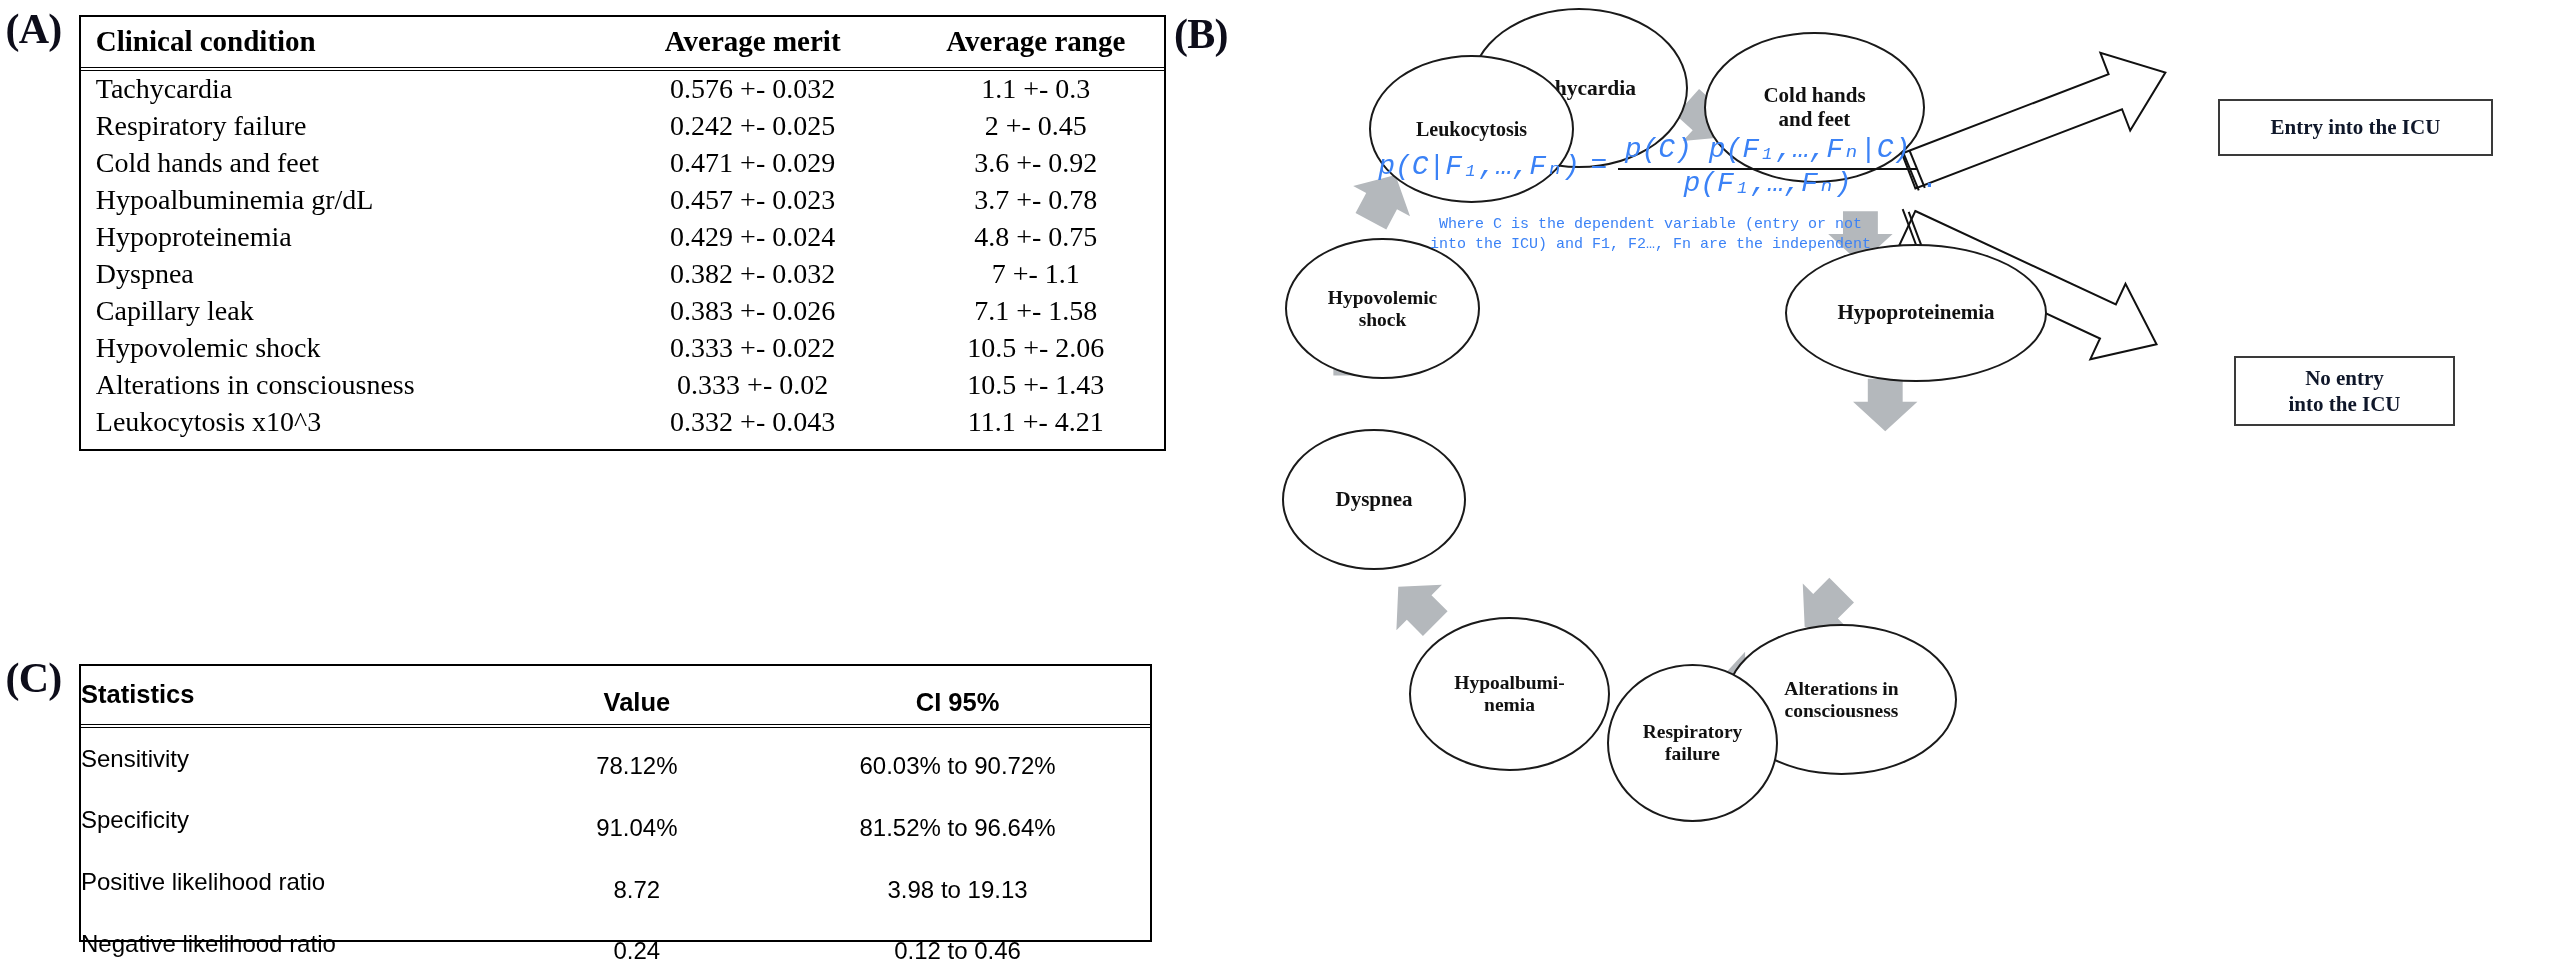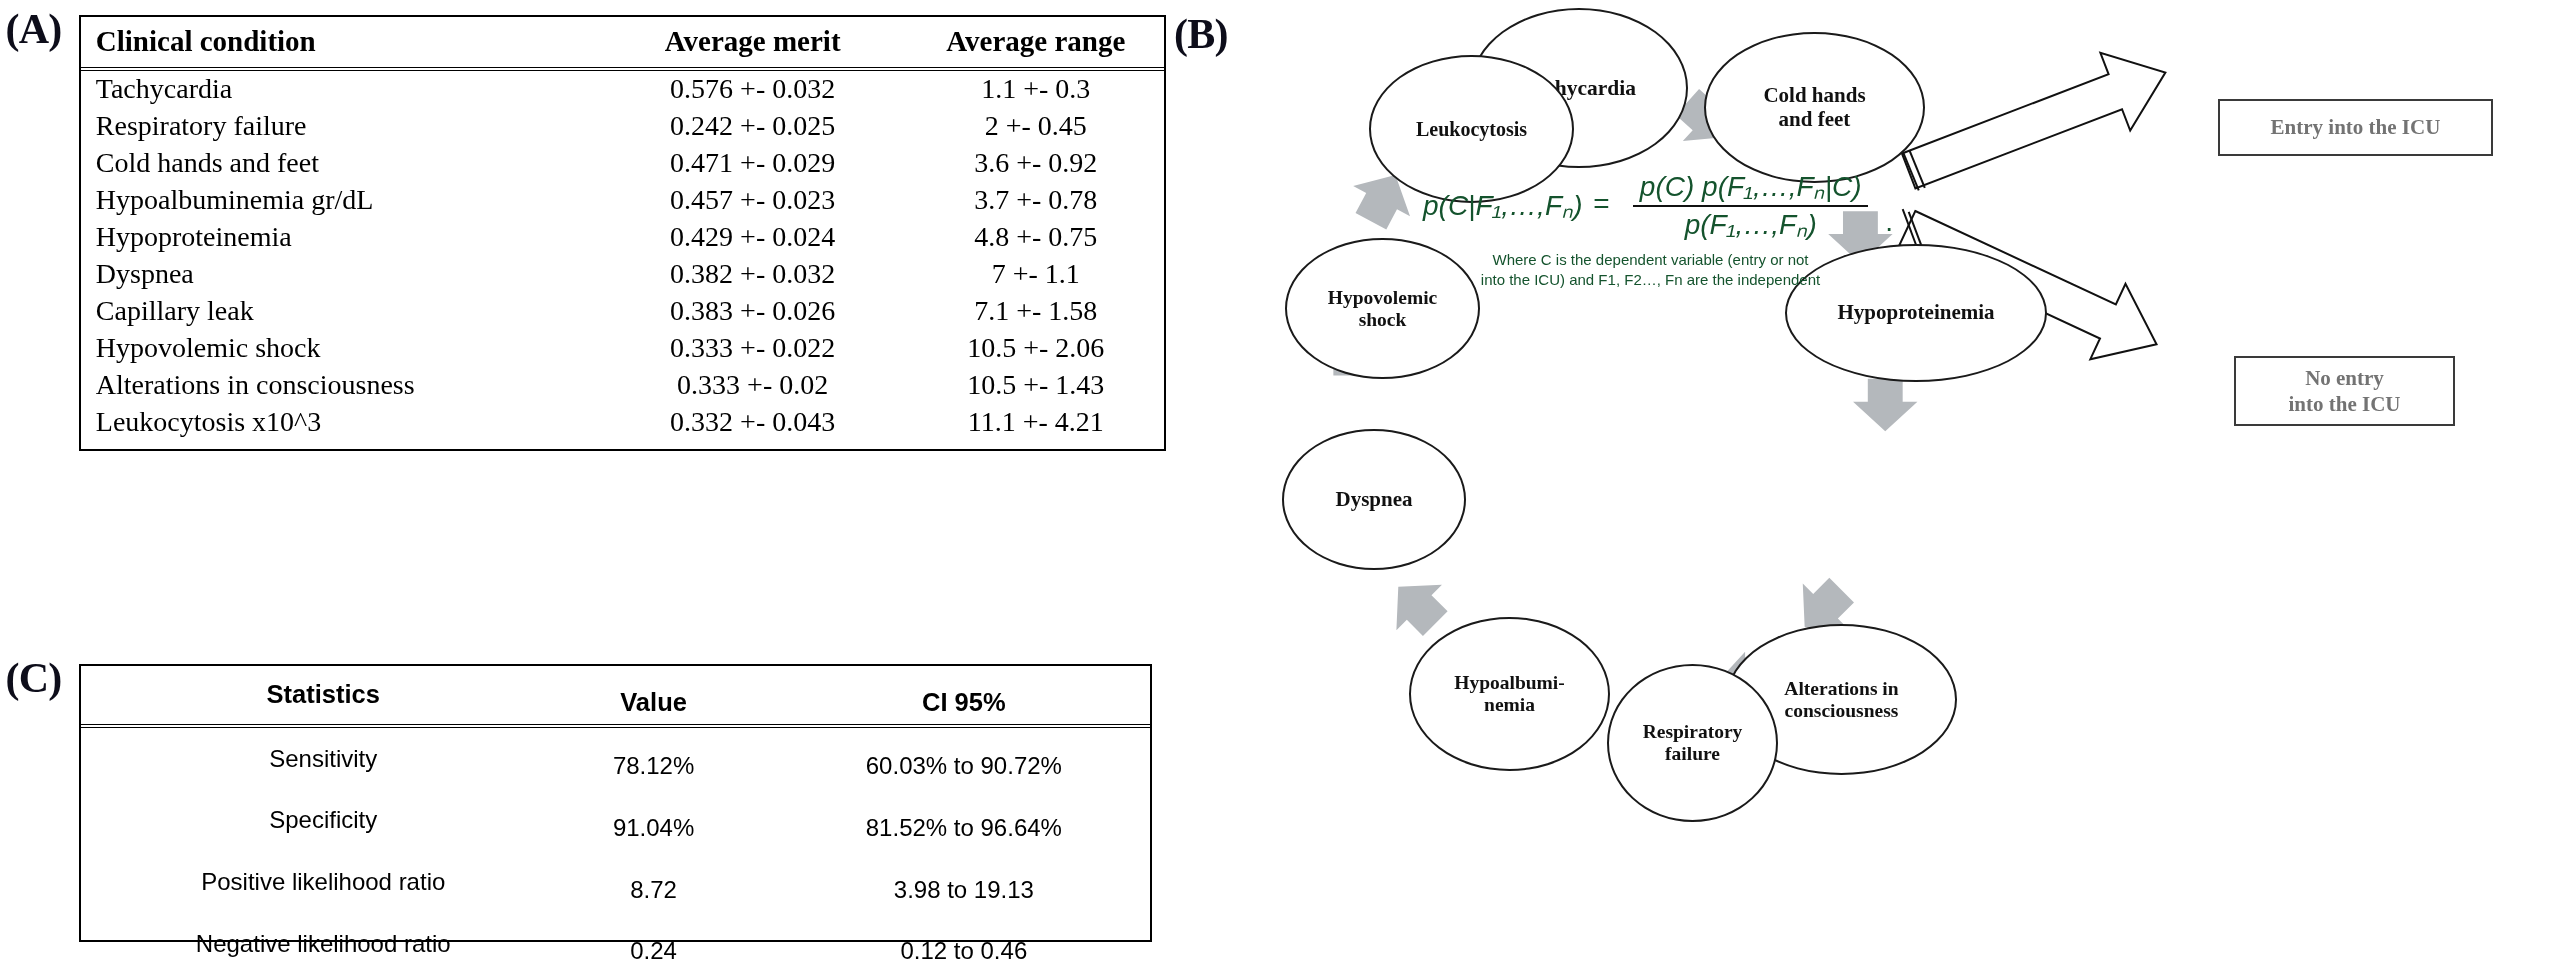--- a/index.html
+++ b/index.html
@@ -19,40 +19,40 @@
   #table-a tbody td{font-size:28px;height:37px;vertical-align:middle;font-family:"Liberation Serif",serif;}
   #table-a .c-cond{text-align:left;padding-left:14.8px;width:47%;}
   #table-a .c-merit{text-align:center;width:29%;}
   #table-a .c-range{text-align:center;width:24%;}
 
   
   #table-c{left:79px;top:664px;width:1073px;height:278px;}
   #table-c thead th{font-size:25.5px;font-weight:bold;text-align:center;height:43px;vertical-align:middle;
     border-bottom:4px double #000;font-family:"Liberation Sans",sans-serif;}
   #table-c tbody td{font-size:24px;height:47px;vertical-align:middle;font-family:"Liberation Sans",sans-serif;}
-  #table-c .c-stat{text-align:center;width:40%;padding-left:36px;}
+  #table-c .c-stat{text-align:left;width:40%;}
   #table-c .c-val{text-align:center;width:24%;padding-top:14.8px;}
   #table-c .c-ci{text-align:center;width:36%;padding-top:14.8px;}
 
   
   #panel-b{position:absolute;left:1171px;top:0;width:1405px;height:973px;}
   #panel-b svg{position:absolute;left:0;top:0;}
 
   .node{position:absolute;display:flex;align-items:center;justify-content:center;
         border:2px solid #1a1a1a;border-radius:50%;background:#fff;text-align:center;
         font-family:"Liberation Serif",serif;font-weight:bold;color:#111;line-height:1.12;
         box-sizing:border-box;}
   .node span{display:block;padding:0 5.4px;}
 
   .obox{position:absolute;border:2px solid #3a3a3a;background:#fff;display:flex;
         align-items:center;justify-content:center;text-align:center;
-        font-family:"Liberation Serif",serif;font-weight:bold;font-size:21px;color:#737373;line-height:1.25;
+        font-family:"Liberation Serif",serif;font-weight:bold;font-size:21px;color:#0f172a;line-height:1.25;
         box-sizing:border-box;}
 
-  .formula{position:absolute;font-family:Liberation Sans, sans-serif;color:#14532d;margin-top:35px;}
+  .formula{position:absolute;font-family:Liberation Mono, monospace;color:#3b82f6;}
   #formula-eq{left:252px;top:131px;width:470px;font-size:28px;display:flex;align-items:center;justify-content:center;}
   .feq-lhs{font-style:italic;white-space:nowrap;}
   .feq-eq{padding:0 10.7px;}
   .frac{display:inline-block;text-align:center;vertical-align:middle;}
   .frac .num{font-style:italic;padding:0 6.7px 2.7px 6.7px;border-bottom:2px solid #111;white-space:nowrap;}
   .frac .den{font-style:italic;padding:4px 6.7px 0 6.7px;white-space:nowrap;}
   .feq-dot{align-self:flex-end;padding-left:4px;padding-bottom:4px;}
 
   #formula-note{left:258px;top:215px;width:443px;text-align:center;font-size:15px;line-height:1.32;}
 </style>

